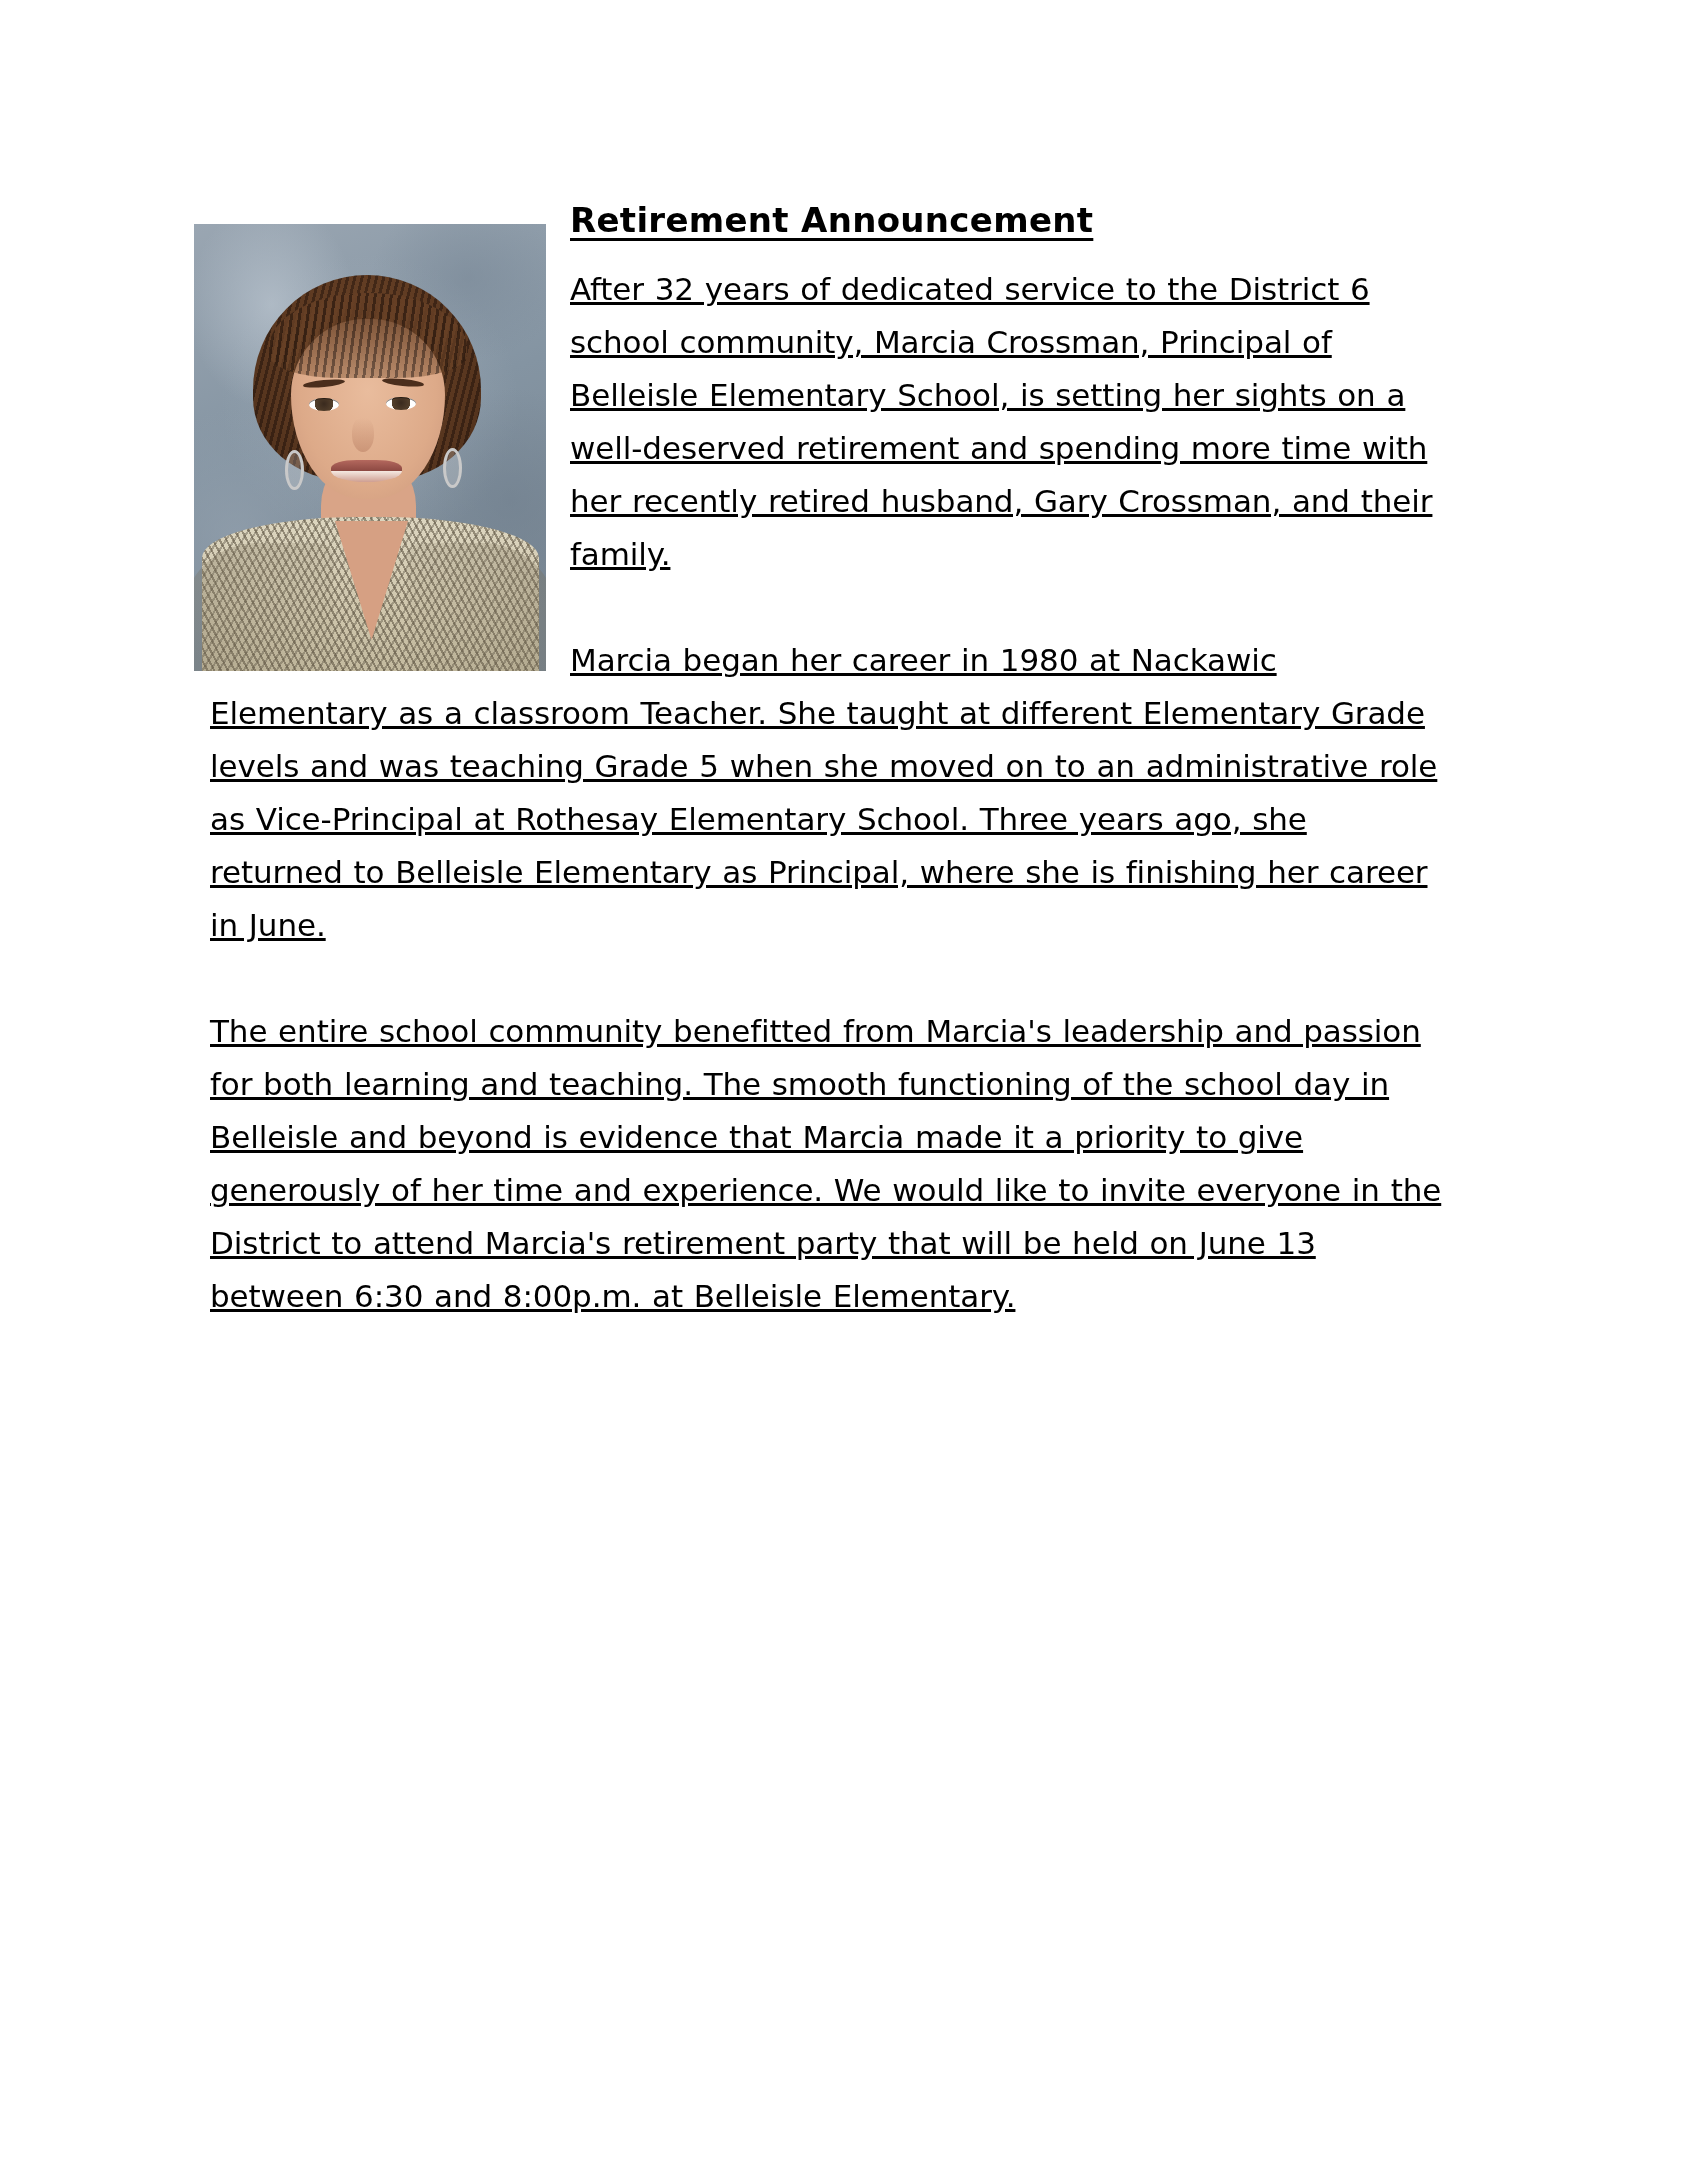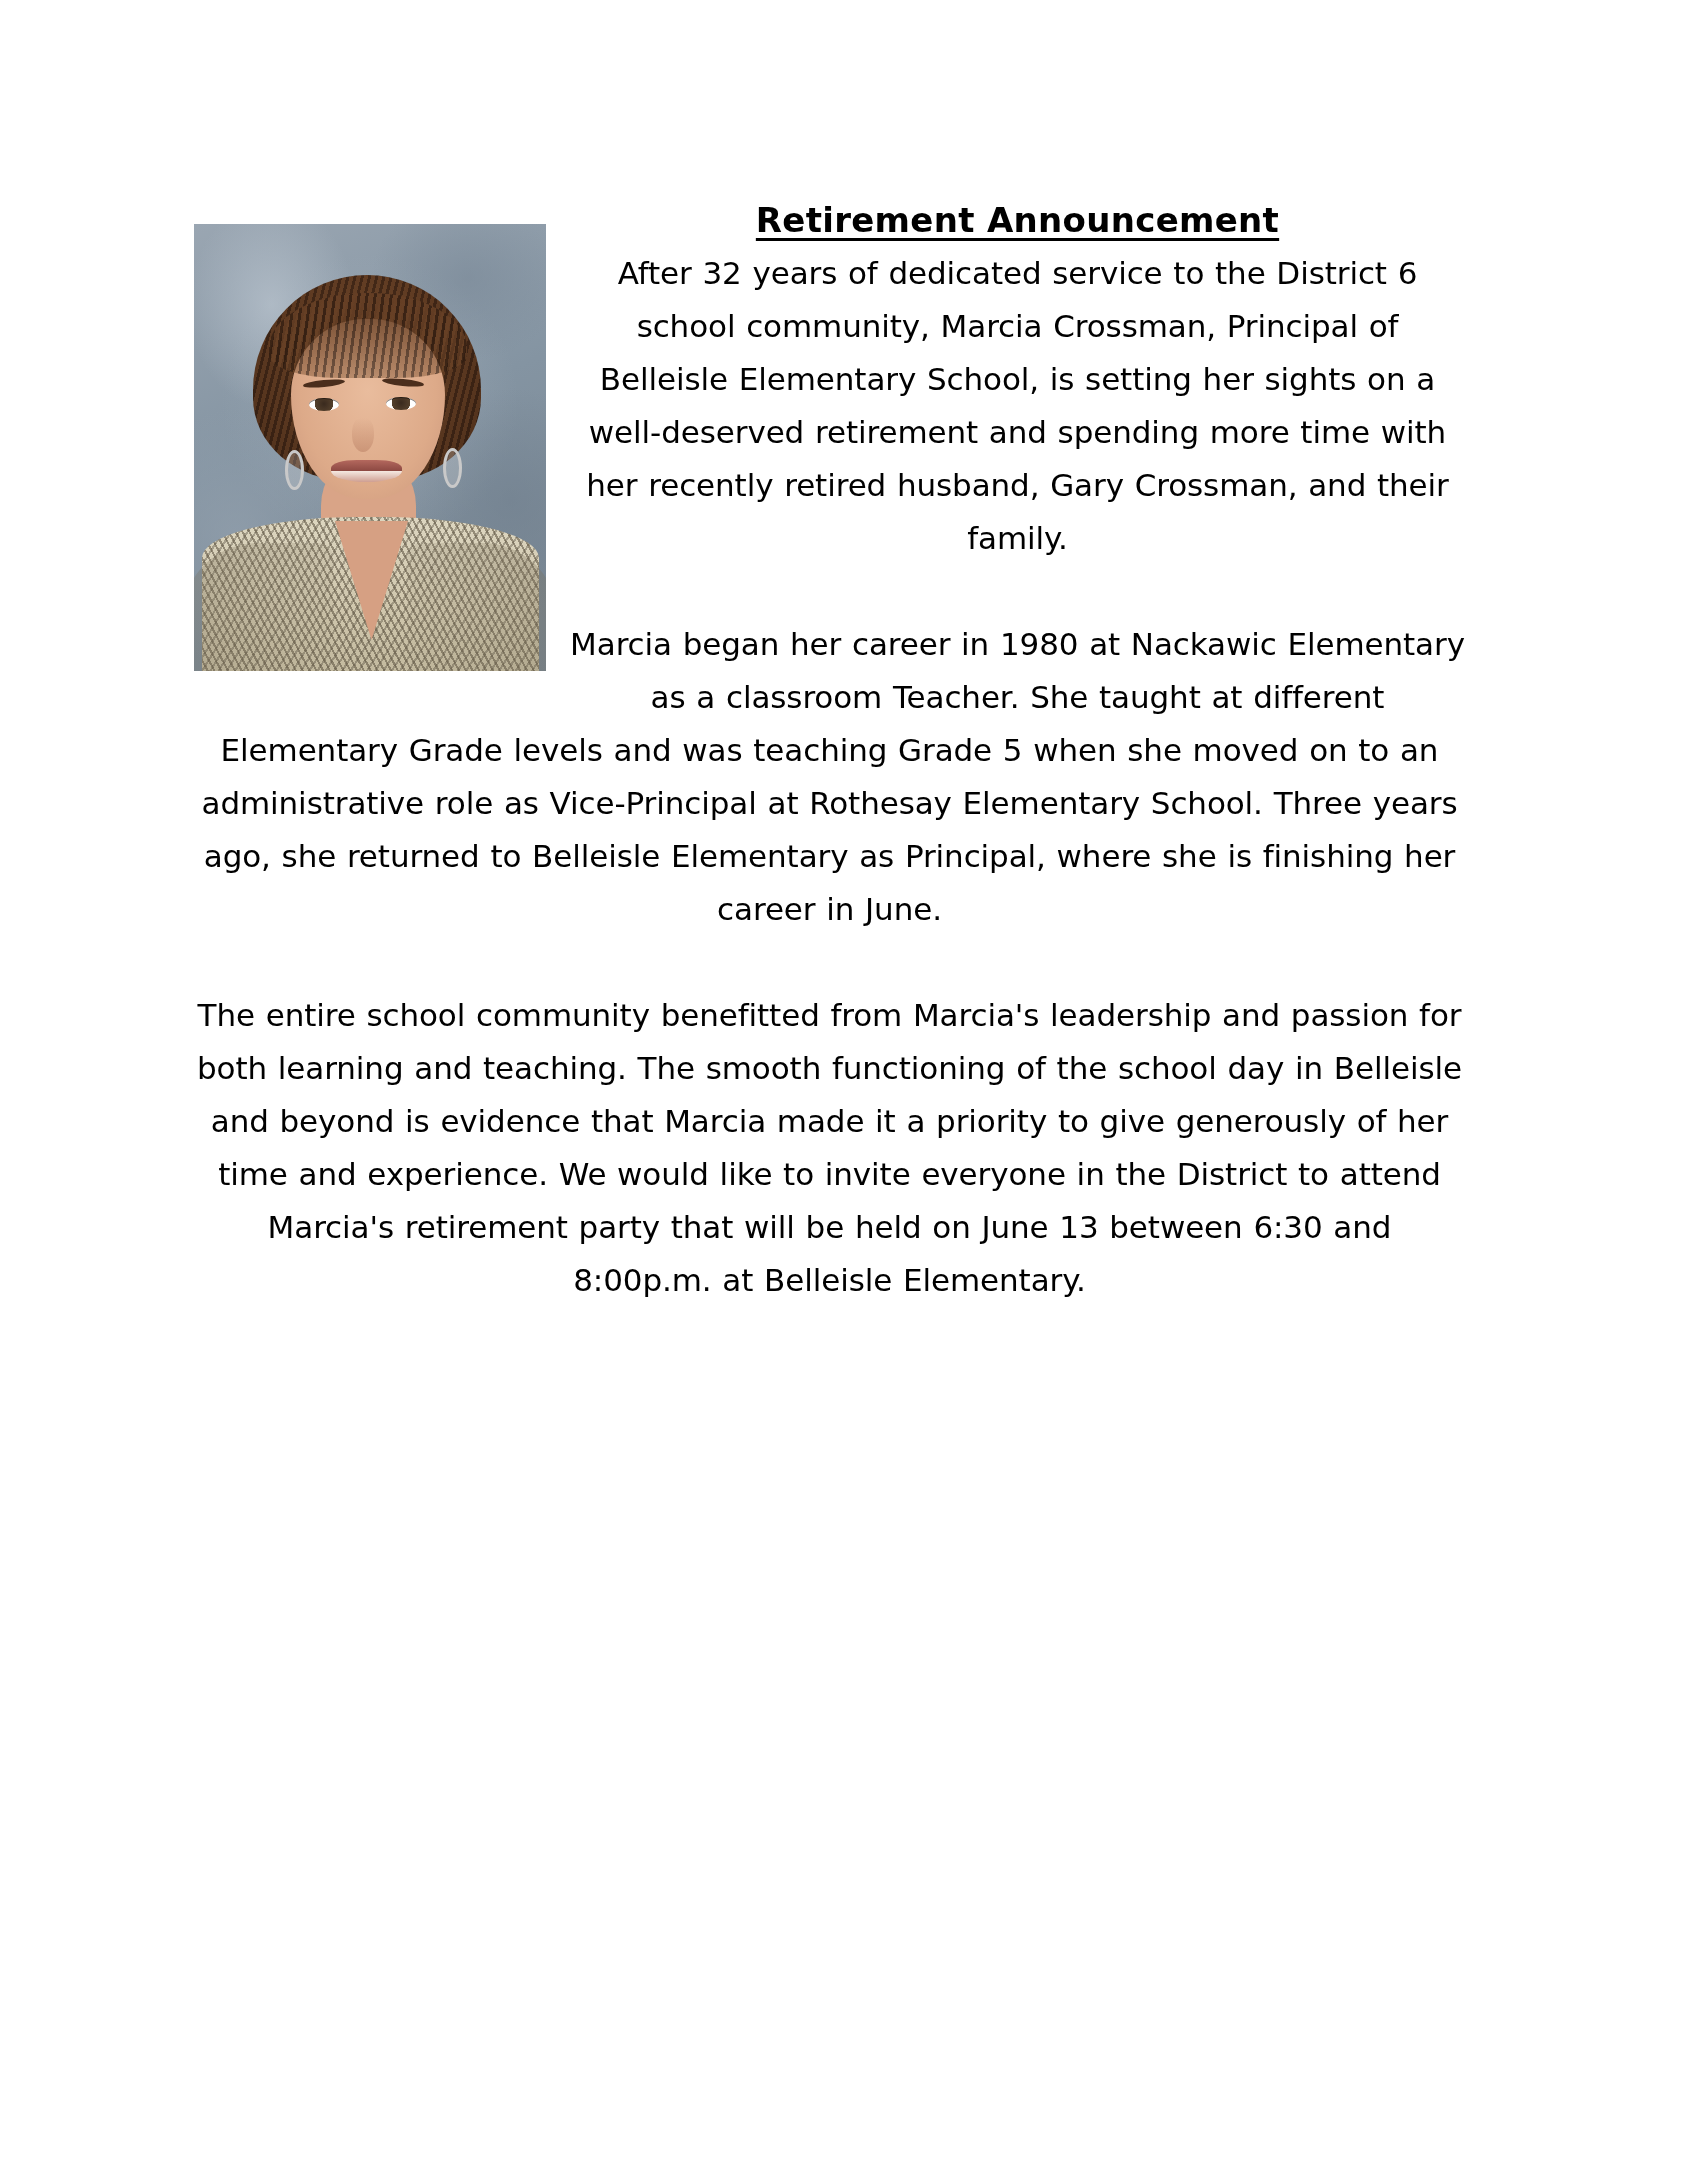--- a/index.html
+++ b/index.html
@@ -15,21 +15,20 @@
     font-family: "DejaVu Sans", sans-serif;
     overflow: hidden;
   }
 
   .page {
     position: absolute;
     left: 0; top: 0;
     width: 1486px;
     height: 2178px;
     background: #ffffff;
-    text-align: center;
   }
 
   
   .doc-body {
     position: absolute;
     left: 194px;
     top: 194px;
     width: 1271px;
   }
 
@@ -176,23 +175,24 @@
     text-decoration: underline;
     text-underline-offset: 6px;
     margin: 0 0 0 0;
     letter-spacing: 0.3px;
   }
   p.para {
     font-family: "DejaVu Sans", sans-serif;
     font-size: 31px;
     line-height: 53px;
     color: #000000;
-    margin: 0;
+    margin: 16px;
     letter-spacing: -0.1px;
     word-spacing: 1px;
+    text-decoration: underline;
   }
   p.gap-before { margin-top: 53px; }
   .clearfix::after { content: ""; display: block; clear: both; }
 </style>
 </head>
 <body>
 
 <div class="page">
 
   <div class="doc-body clearfix">

